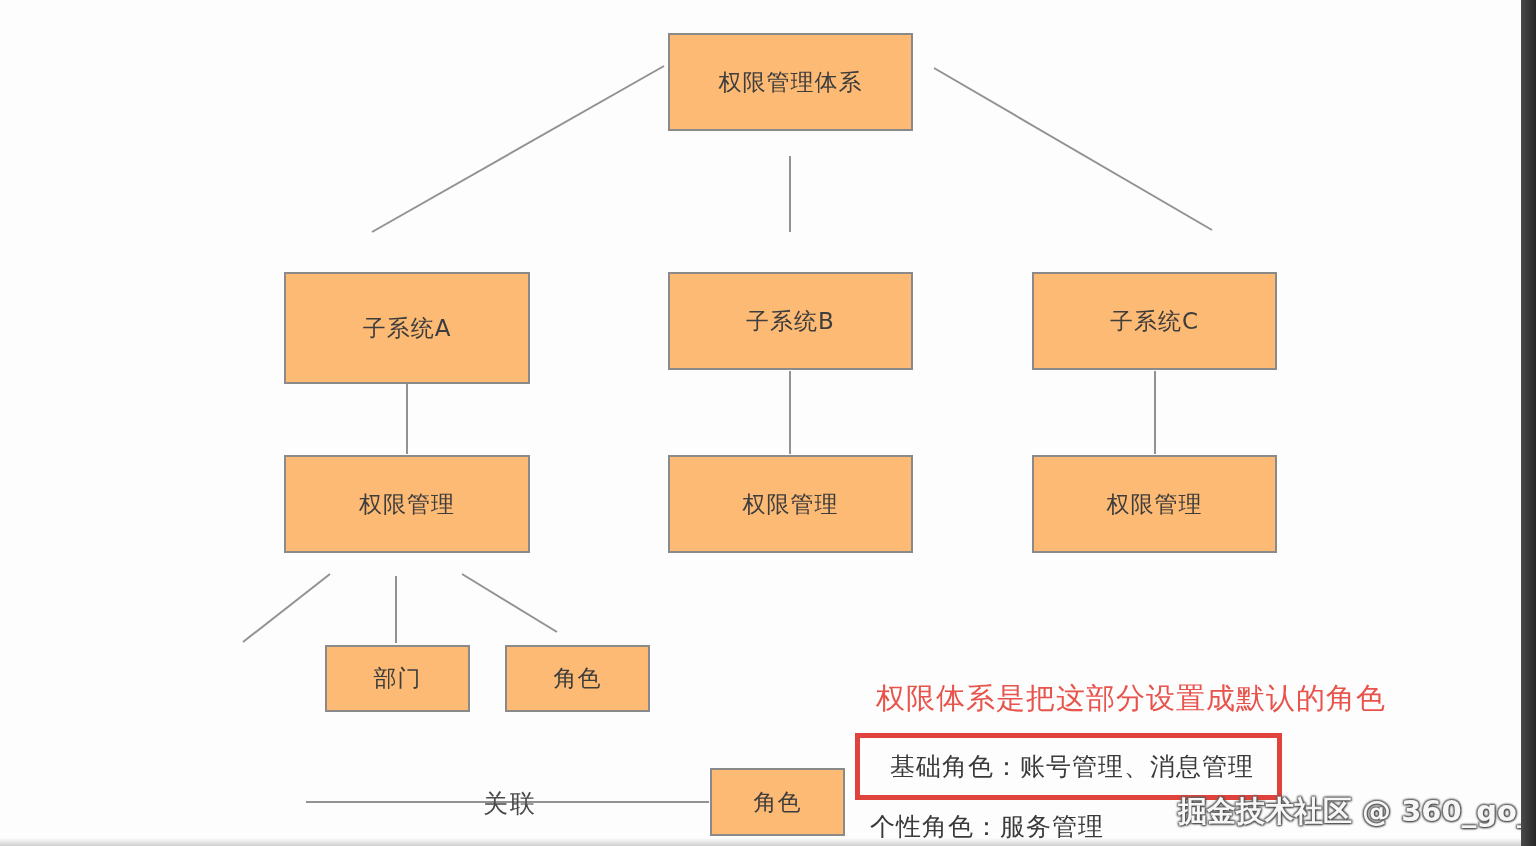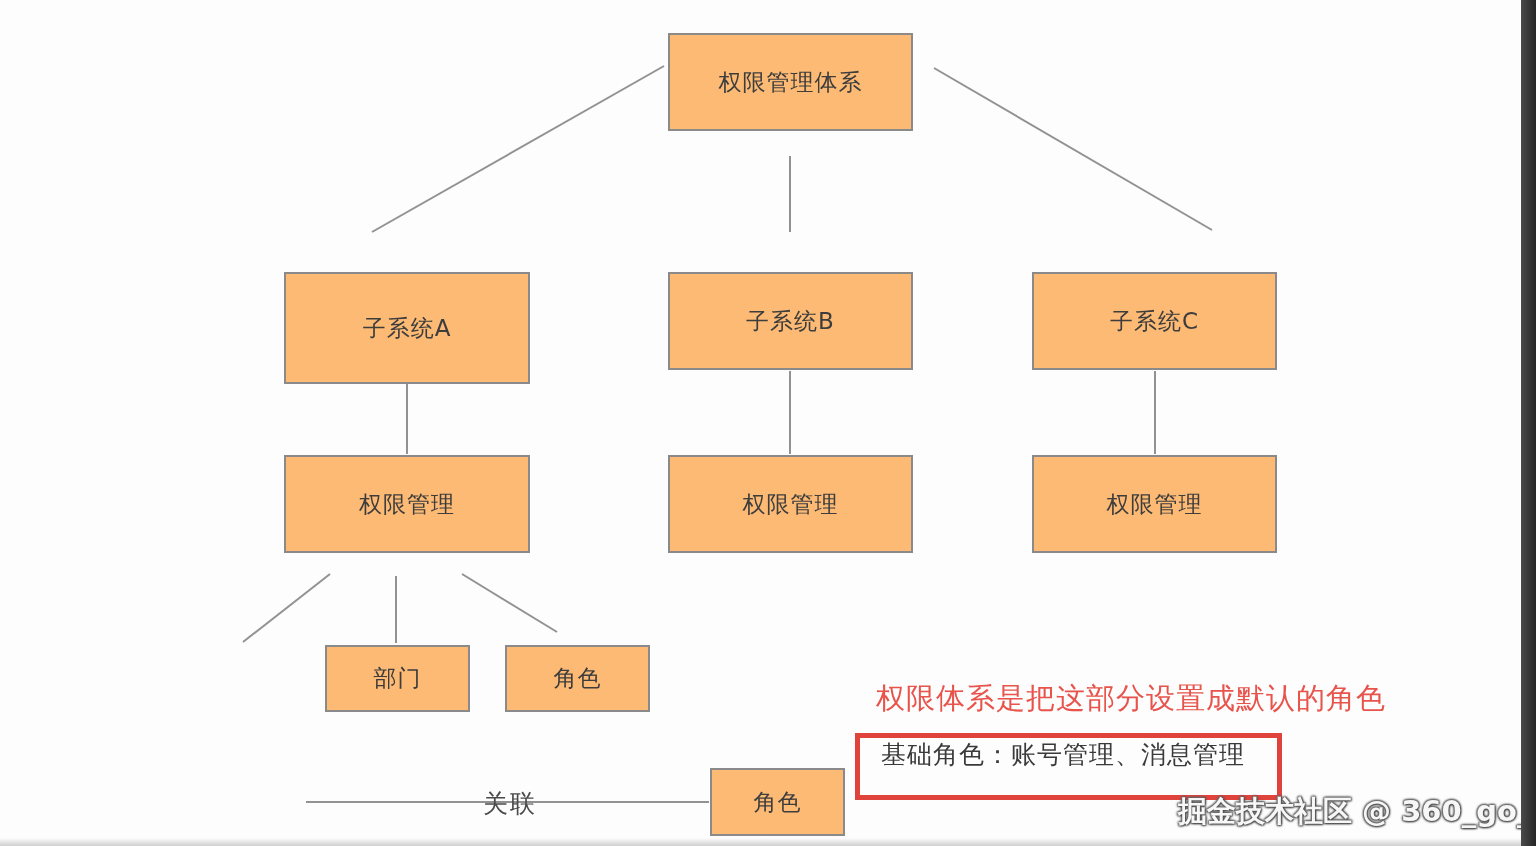--- a/index.html
+++ b/index.html
@@ -67,21 +67,22 @@
     white-space: nowrap;
     margin-left: 28px;
   }
   .basic-roles-box {
     position: absolute;
     left: 855px; top: 733px;
     width: 427px; height: 67px;
     border: 5px solid #e0423c;
     background: transparent;
     display: flex;
-    padding-left: 21px;
+    align-items: center;
+    padding-left: 30px;
   }
   .basic-roles-box .txt {
     color: #3a3a3a;
     font-size: 25px;
     letter-spacing: 1px;
     white-space: nowrap;
   }
   .personal-roles {
     position: absolute;
     left: 870px; top: 810px;
@@ -172,19 +173,20 @@
   </div>
 
   <div class="edge-label">关联</div>
 
   <div class="note-red">权限体系是把这部分设置成默认的角色</div>
 
   <div class="basic-roles-box">
     <span class="txt">基础角色：账号管理、消息管理</span>
   </div>
 
+  <div class="personal-roles">个性角色：服务管理</div>
 
   <div class="watermark">掘金技术社区 @ 360_go_php</div>
 
   <div class="bottom-fade"></div>
   <div class="right-strip"></div>
 
 </div>
 
 </body></html>

